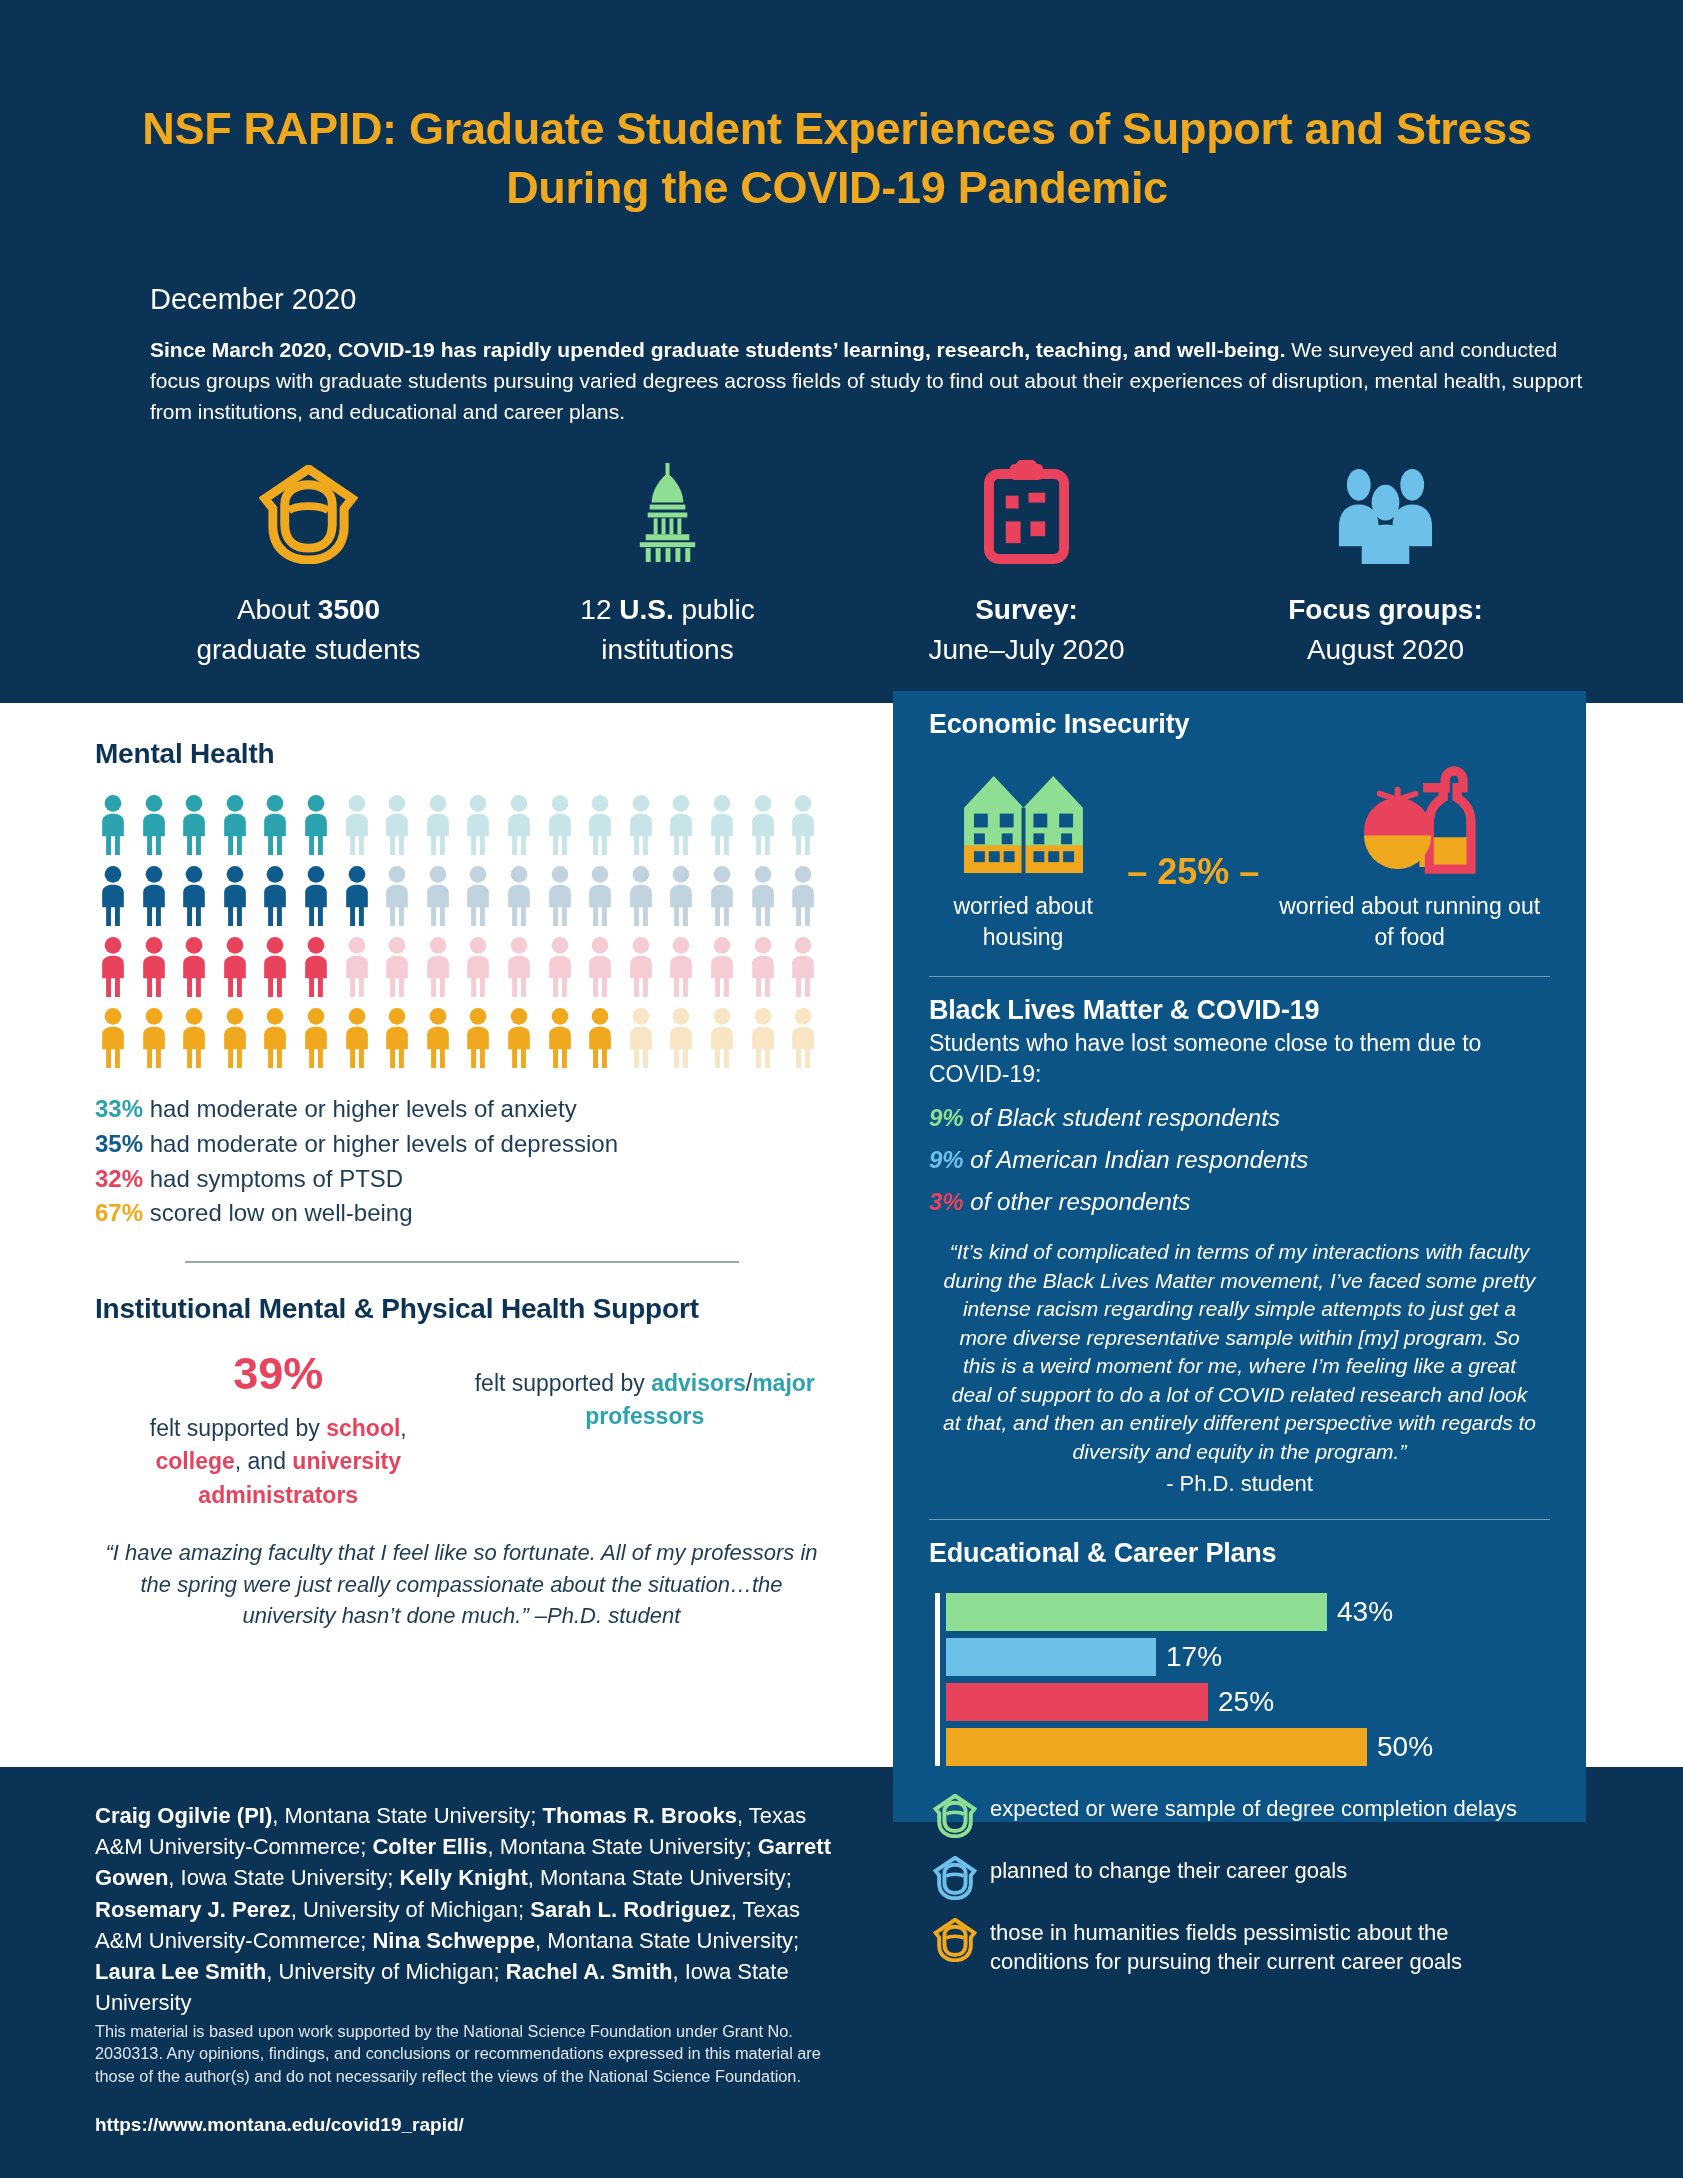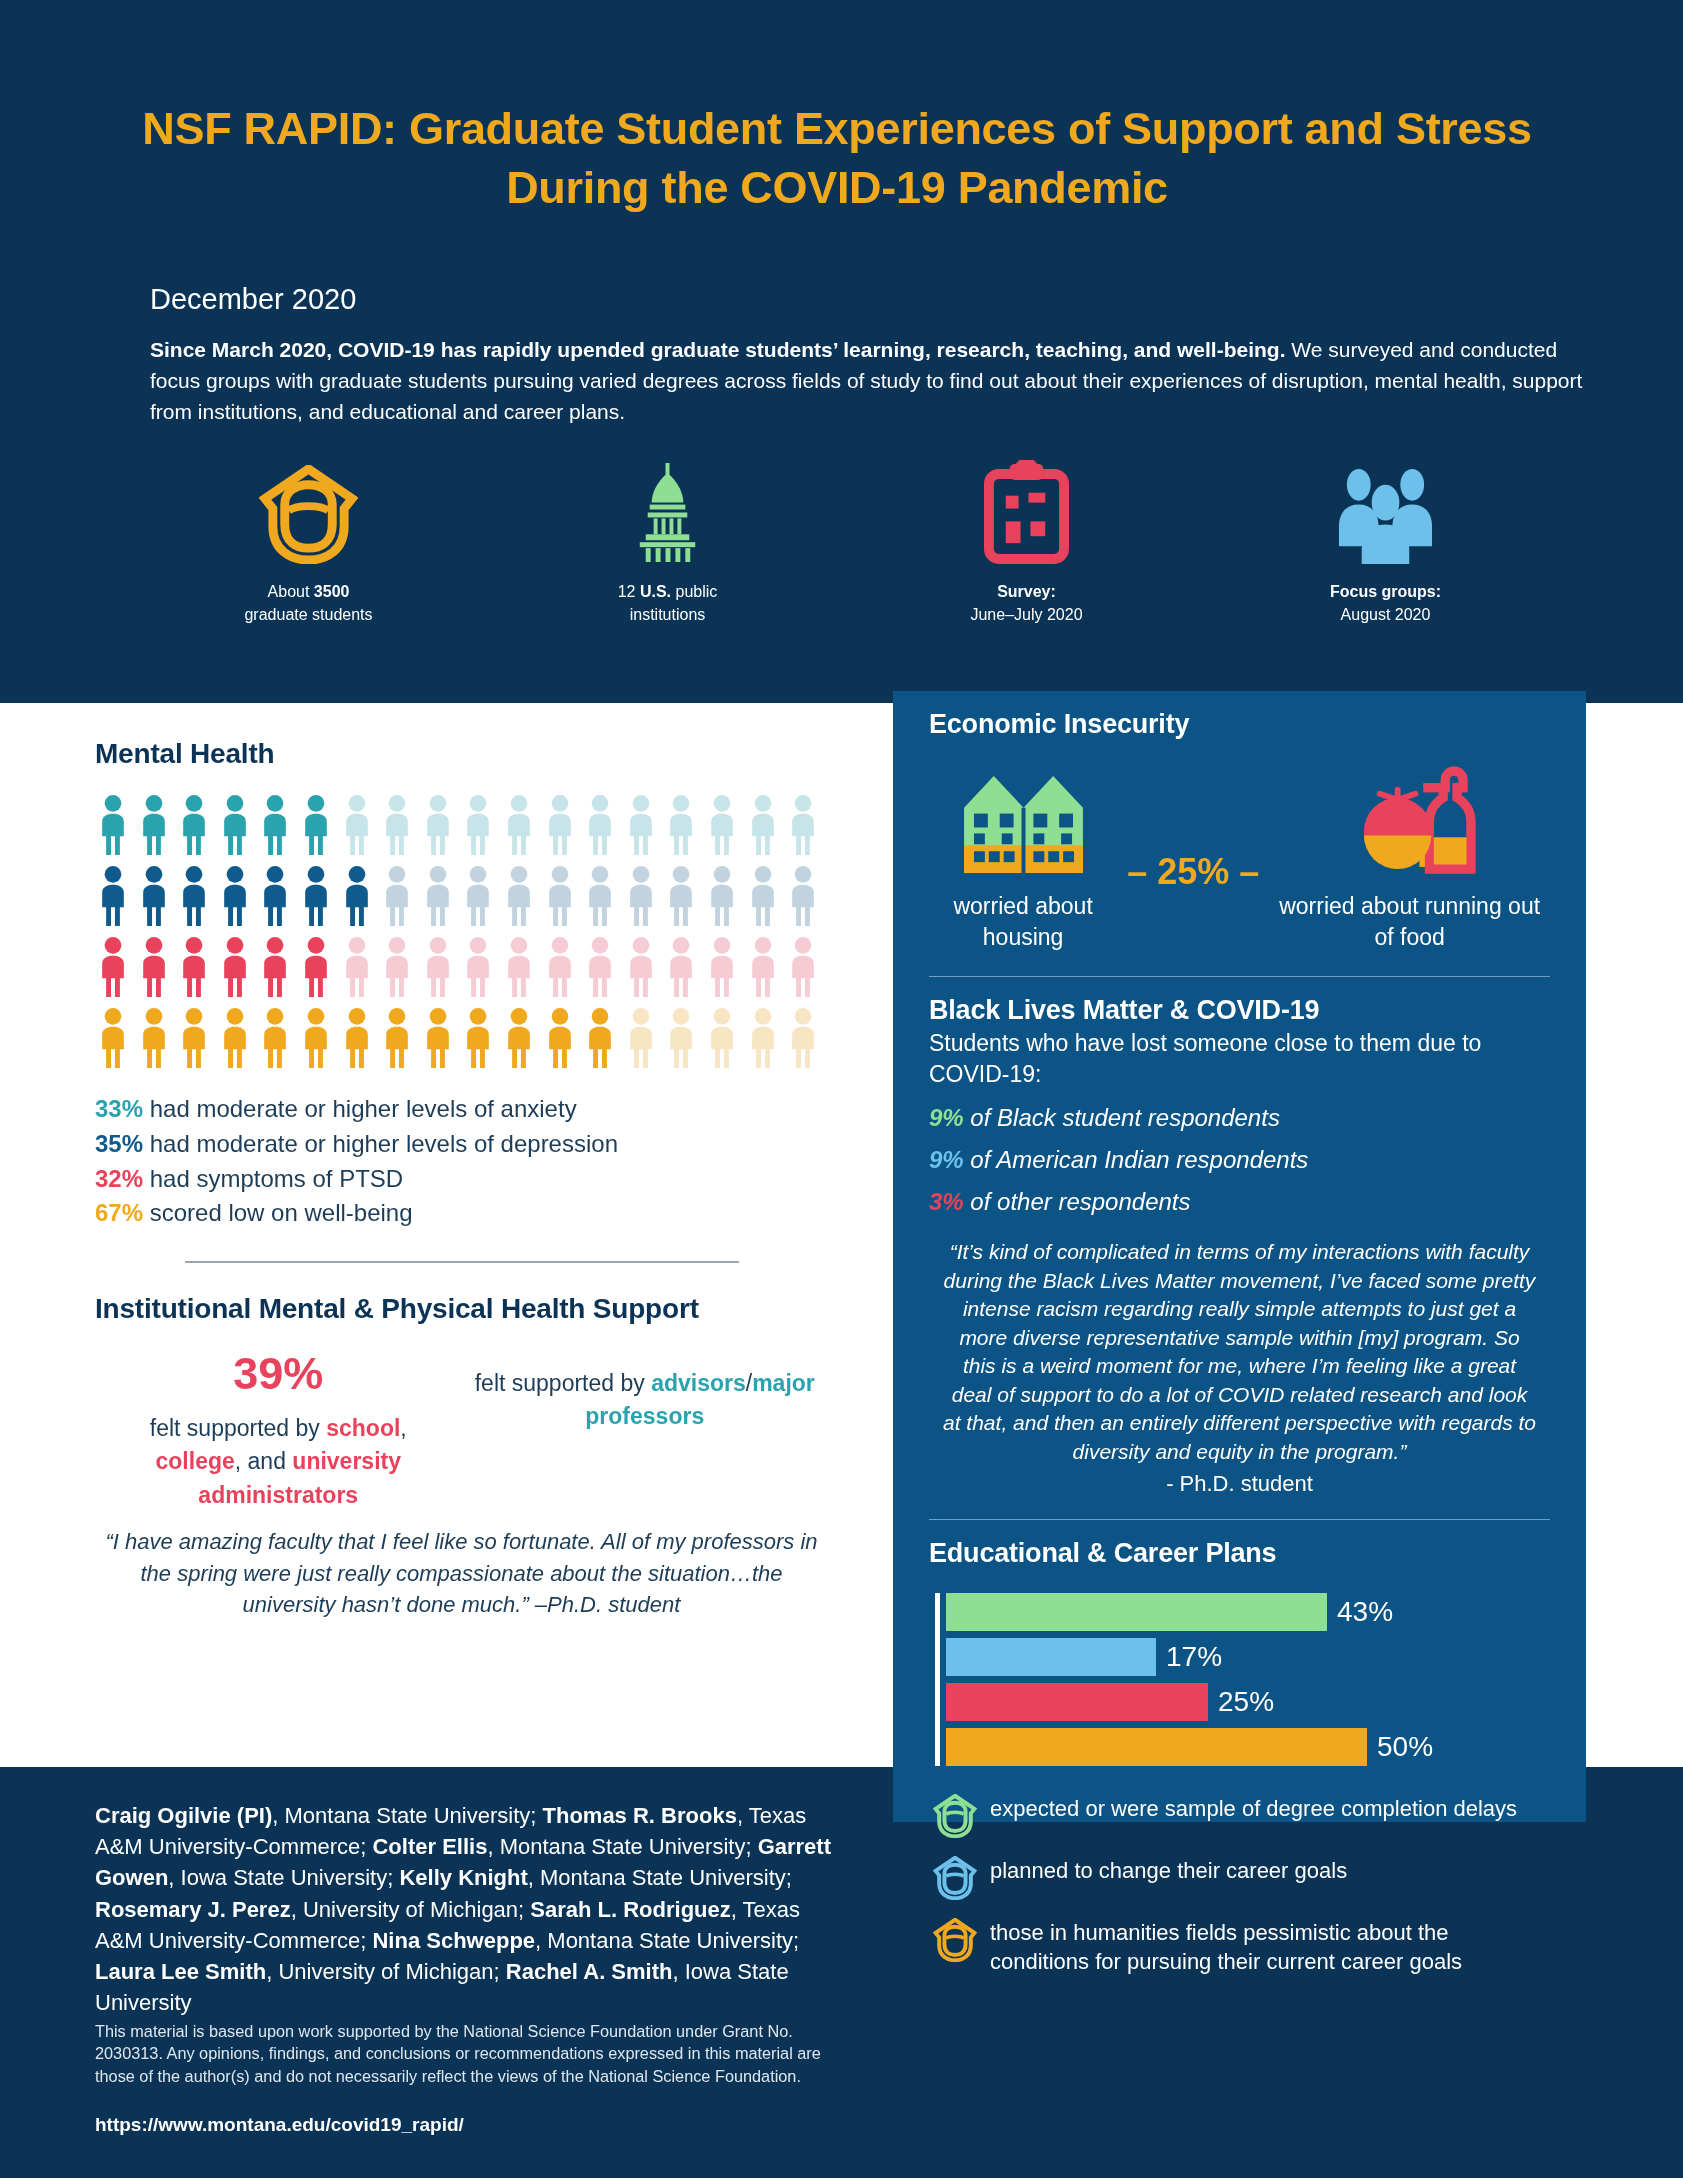--- a/index.html
+++ b/index.html
@@ -49,21 +49,21 @@
   #intro b { font-weight: bold; }
 
   
   #stats-row {
     position: absolute; left: 129px; top: 460px; width: 1436px;
     display: flex;
   }
   .stat-cell { flex: 1; text-align: center; }
   .stat-icon { height: 104px; display: flex; align-items: flex-end; justify-content: center; }
   .stat-label {
-    margin-top: 17px; color: #ffffff; font-size: 16px; line-height: 1.42;
+    margin-top: 26px; color: #ffffff; font-size: 28px; line-height: 1.42;
   }
   .stat-label b { font-weight: bold; }
 
   
   #left-col {
     position: absolute; left: 95px; top: 738px; width: 733px;
   }
   .sec-h {
     color: #0b3356; font-size: 28px; font-weight: bold; letter-spacing: -0.2px;
   }
@@ -87,21 +87,21 @@
   .divider {
     height: 1.5px; background: #9aa7b2; margin: 30px auto 0 auto;
   }
 
   #support-sec { margin-top: 30px; }
   #support-cols { display: flex; margin-top: 26px; }
   .sup-col { flex: 1; text-align: center; padding: 0 12px; }
   .sup-pct { font-size: 45px; font-weight: bold; line-height: 1; }
   .sup-text { margin-top: 16px; font-size: 23px; color: #1c3c57; line-height: 1.46; }
   .sup-text b { font-weight: bold; }
-  #sup-quote { margin-top: 14px; font-size: 22px; }
+  #sup-quote { margin-top: 25px; font-size: 22px; }
 
   
   .rp-h {
     color: #ffffff; font-size: 27px; font-weight: bold; letter-spacing: -0.2px;
   }
   .rp-sub { color: #ffffff; font-size: 23px; line-height: 1.35; margin-top: 2px; }
   .rp-divider { height: 1.5px; background: #6d9ec1; margin: 22px 0 18px 0; }
 
   
   #econ-row {

